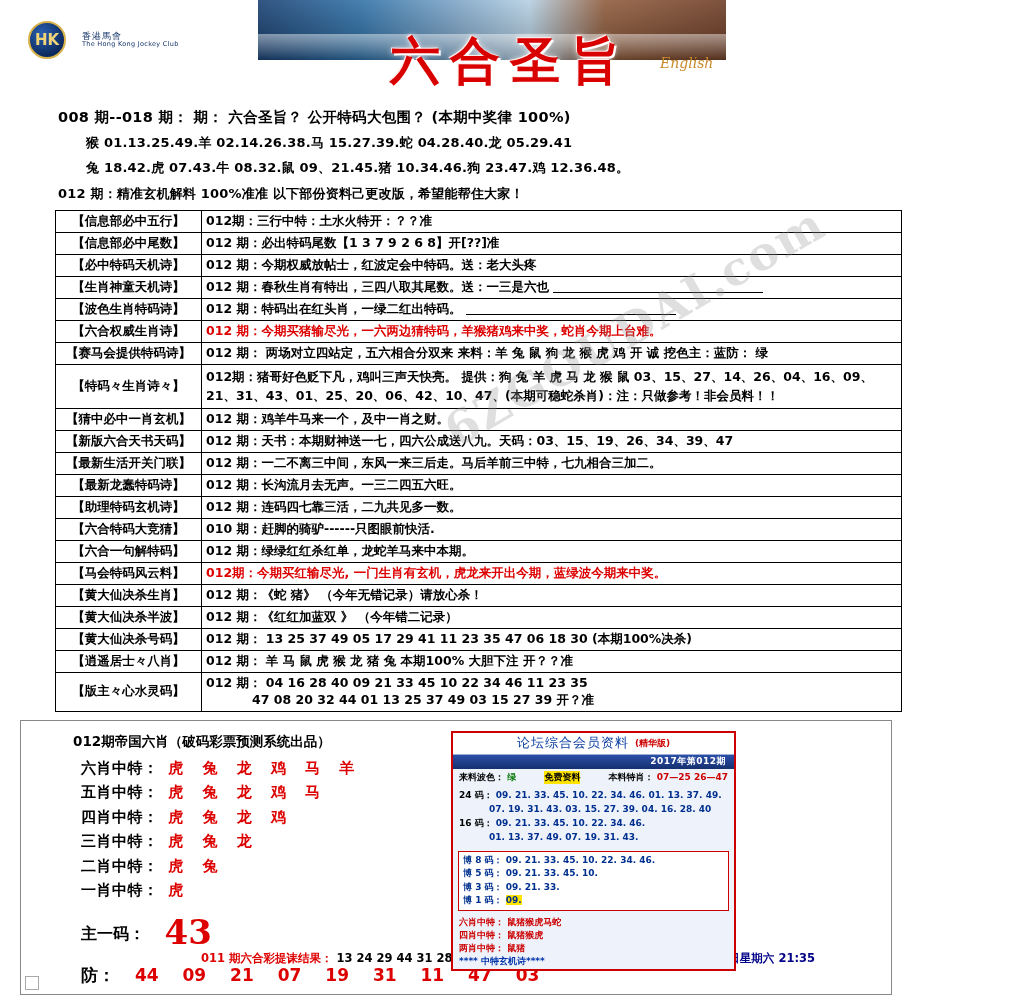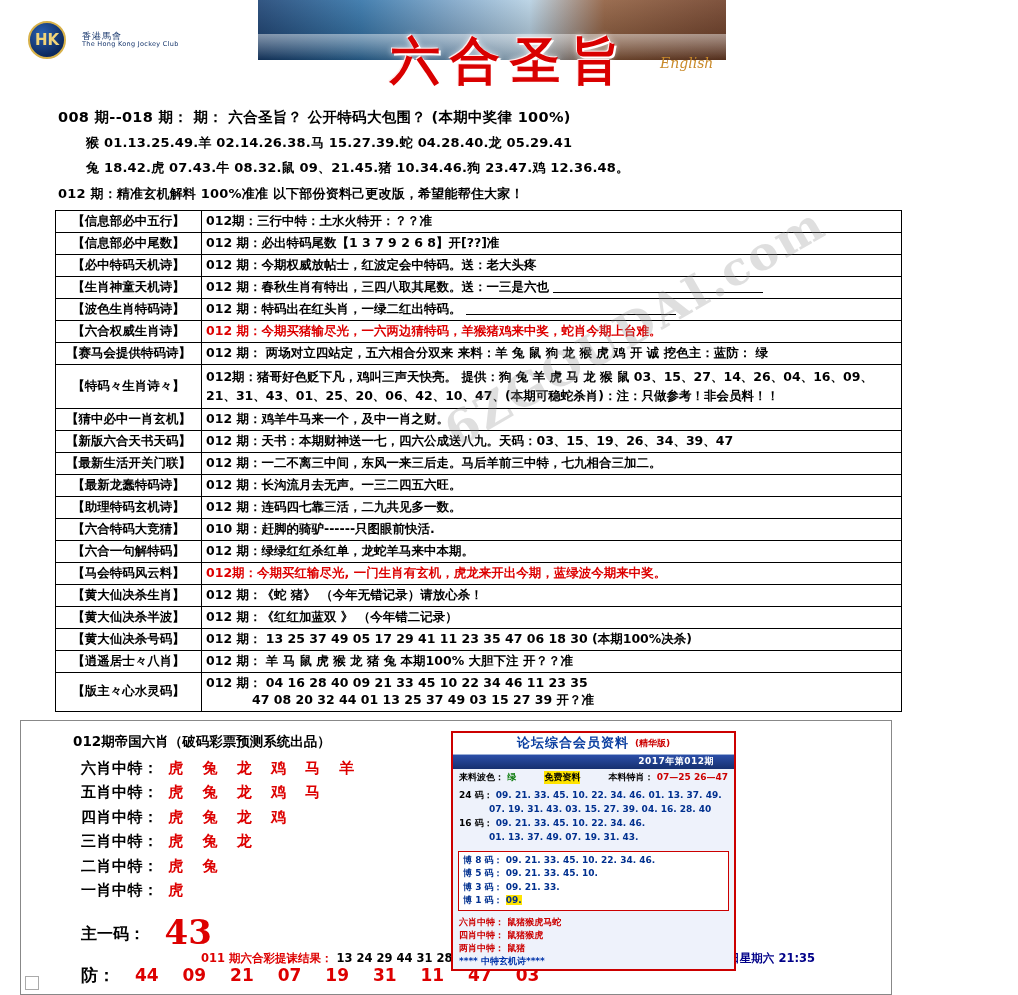--- a/index.html
+++ b/index.html
@@ -175,26 +175,26 @@
     background: #eef2fb;
     font-size: 9px;
     font-weight: bold;
     overflow: hidden;
   }
   .ic-head {
     height: 22px; background: #ffffff;
     border-bottom: 1px solid #9aaed6;
     display: flex; align-items: center; justify-content: center; gap: 6px;
   }
-  .ic-head .t1 { color: #0b3fa0; font-size: 13px; font-weight: bold; letter-spacing: 1px;}
+  .ic-head .t1 { color: #0b3fa0; font-size: 13px; font-weight: normal; letter-spacing: 1px;}
   .ic-head .t2 { color: #cc0000; font-size: 9px; }
   .ic-bar {
     height: 14px; background: linear-gradient(180deg,#2b4ea8,#16306f);
     color: #fff; font-size: 9px; display: flex; align-items: center;
-    justify-content: flex-end; padding-right: 20px; letter-spacing: .5px;
+    justify-content: flex-end; padding-right: 8px; letter-spacing: .5px;
   }
   .ic-sub { padding: 2px 6px; color: #000; display:flex; justify-content: space-between; }
   .ic-sub .g { color: #0a7a0a; }
   .ic-sub .r { color: #cc0000; }
   .ic-body { padding: 3px 6px; line-height: 1.55; color: #00308f; }
   .ic-body .k { color: #000; }
   .ic-box {
     margin: 3px 5px 0 5px; border: 1px solid #cc0000; padding: 2px 4px;
     background: #fff; line-height: 1.5; color: #00308f;
   }

